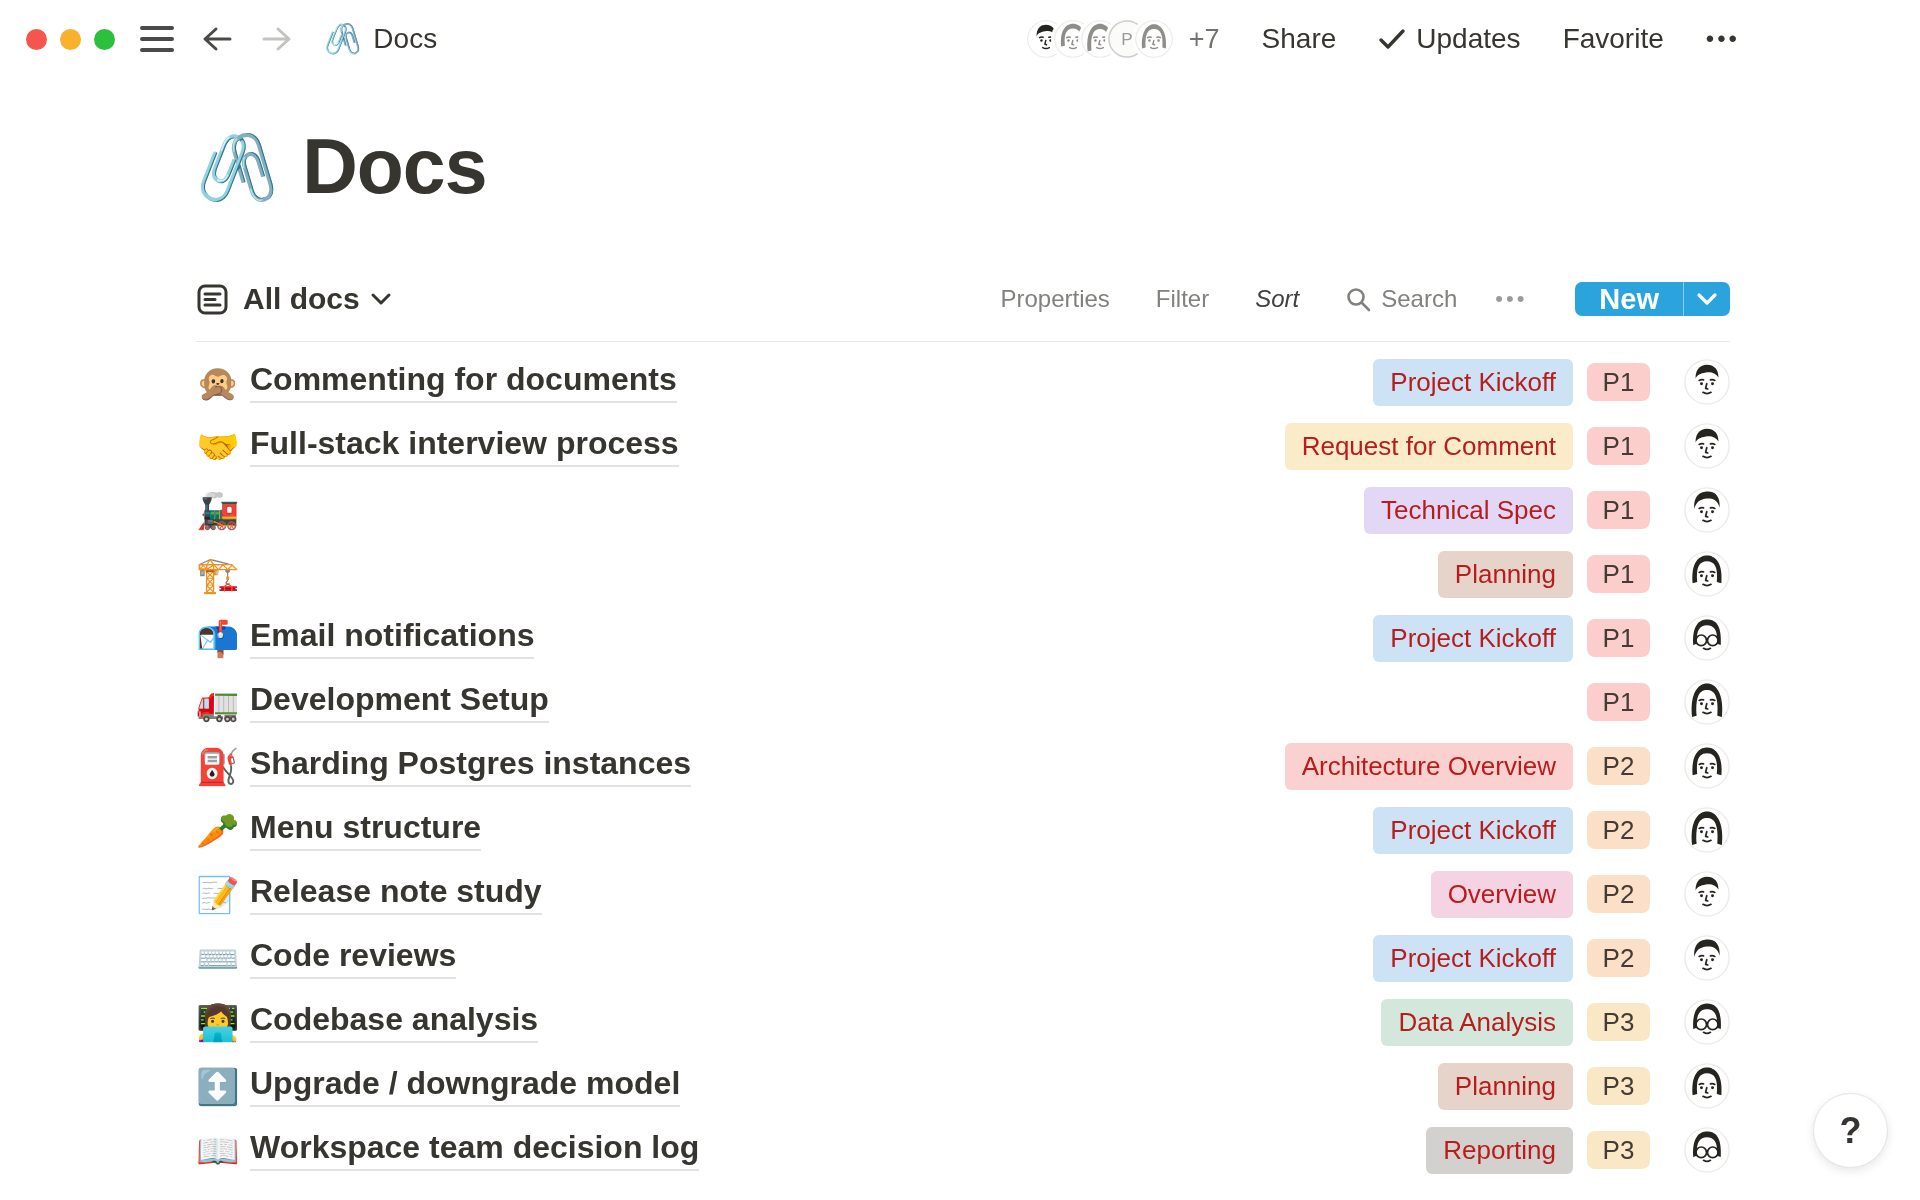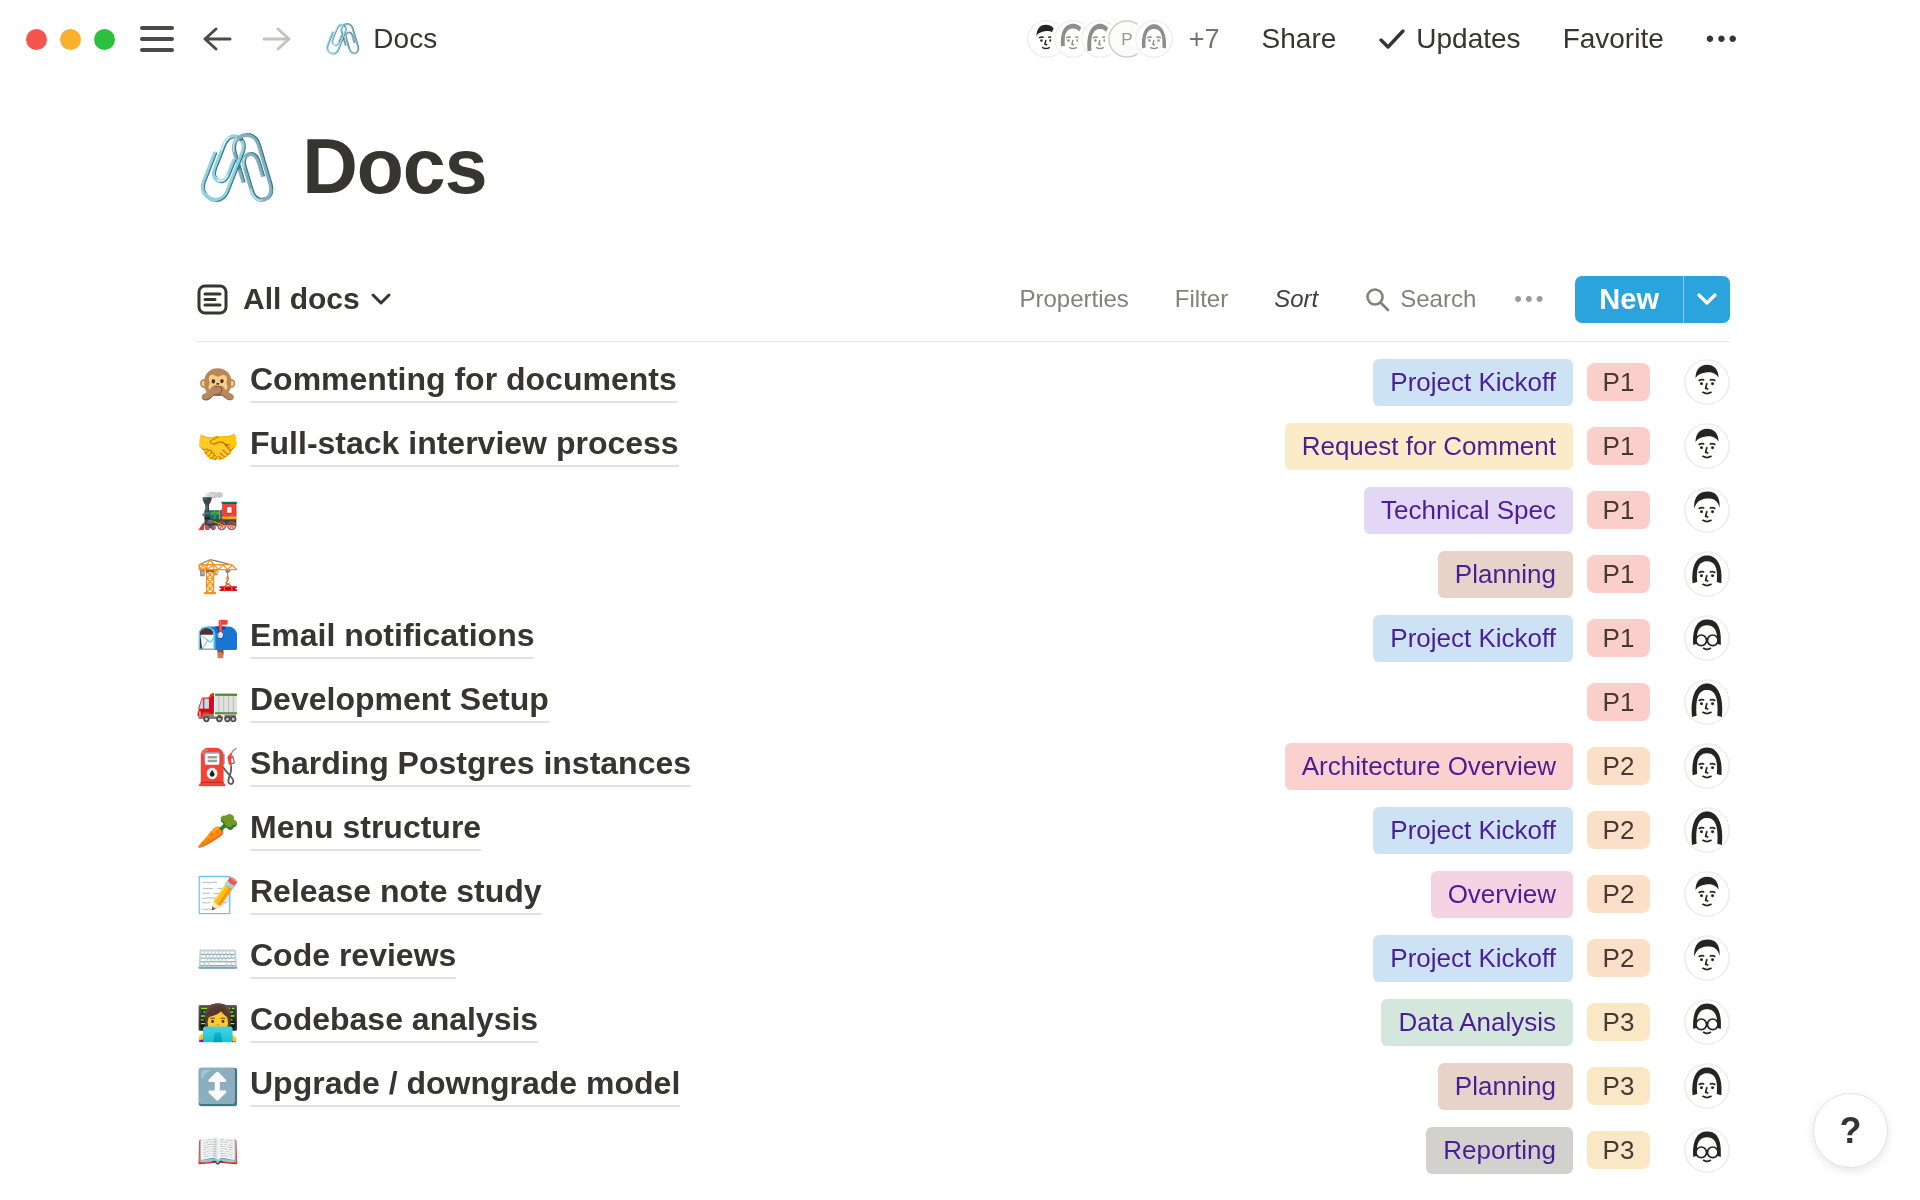--- a/index.html
+++ b/index.html
@@ -38,32 +38,32 @@
   
   .toolbar{margin-top:62px;height:52px;display:flex;align-items:center;}
   .viewsel{display:flex;align-items:center;cursor:pointer;}
   .viewsel .vlabel{margin-left:14px;font-size:30px;font-weight:700;color:#37352F;}
   .viewsel .vchev{margin-left:10px;display:flex;align-items:center;}
   .tool{margin-left:46px;font-size:24px;color:#82817e;cursor:pointer;display:flex;align-items:center;}
   .tool.first{margin-left:auto;}
   .tool.active{color:#3B9DDE;}
   .tool .mag{margin-right:9px;display:flex;align-items:center;}
   .tool-dots{margin-left:38px;font-size:22px;letter-spacing:3px;color:#9b9a97;cursor:pointer;}
-  .newbtn{margin-left:29px;height:47px;border-radius:7px;display:flex;align-items:stretch;overflow:hidden;cursor:pointer;}
+  .newbtn{margin-left:48px;height:34px;border-radius:7px;display:flex;align-items:stretch;overflow:hidden;cursor:pointer;}
   .newbtn .nb-main{display:flex;align-items:center;padding:0 24px;color:#fff;font-size:29px;font-weight:700;}
   .newbtn .nb-sep{width:1px;background:rgba(255,255,255,0.45);}
   .newbtn .nb-chev{width:46px;display:flex;align-items:center;justify-content:center;}
   
   .tabletop{margin-top:16px;border-top:1px solid #E9E8E6;}
   .trow{height:64px;display:flex;align-items:center;}
   .trow:first-child{margin-top:8px;}
   .remoji{width:54px;flex:none;font-size:35px;line-height:1;}
   .rtitle{font-size:32px;font-weight:600;color:#37352F;border-bottom:2px solid #E3E2E0;padding-bottom:3px;cursor:pointer;white-space:nowrap;}
   .tagcell{margin-left:auto;display:flex;}
-  .tag{height:47px;display:flex;align-items:center;padding:0 17px;border-radius:6px;font-size:26px;color:#4c1d95;white-space:nowrap;cursor:pointer;}
+  .tag{height:47px;display:flex;align-items:center;padding:0 17px;border-radius:6px;font-size:26px;color:#b91c1c;white-space:nowrap;cursor:pointer;}
   .prio{margin-left:14px;flex:none;width:63px;height:38px;display:flex;align-items:center;justify-content:center;border-radius:8px;font-size:26px;color:#453b36;cursor:pointer;}
   .ravatar{margin-left:34px;flex:none;width:46px;height:46px;border-radius:50%;}
   .ravatar svg{width:100%;height:100%;display:block;}
   
   .helpbtn{position:absolute;right:32px;bottom:32px;width:73px;height:73px;border-radius:50%;
     background:#fff;border:1px solid #E5E4E2;box-shadow:0 3px 10px rgba(0,0,0,0.10);
     display:flex;align-items:center;justify-content:center;font-size:36px;font-weight:600;color:#37352F;cursor:pointer;}
   
   .ln{fill:none;stroke:#26241f;stroke-width:1.5;stroke-linecap:round;stroke-linejoin:round;}
   svg.light .ln{stroke:#8f8d89;}
@@ -456,20 +456,21 @@
               <circle cx="24.8" cy="21.5" r="1.3" fill="#26241f"></circle>
               <path class="ln" d="M19.8 21.5 L18.8 25.5 L20.6 26"></path>
               <path class="ln" d="M16.5 29 Q20 31.2 23.5 29"></path>
               <path class="ln" d="M13.2 18.6 Q15 17.6 17 18.2"></path>
               <path class="ln" d="M23 18.2 Q25 17.6 26.8 18.6"></path>
             </svg>
           </span>
         </div>
         <div class="trow">
           <span class="remoji">📖</span>
+          <span class="rtitle">Workspace team decision log</span>
           <span class="tagcell">
             <span class="tag" style="background: rgb(210, 209, 206);">Reporting</span>
           </span>
           <span class="prio" style="background: rgb(250, 231, 197);">P3</span>
           <span class="ravatar">
             <svg viewBox="0 0 40 40">
               <circle cx="20" cy="20" r="19.2" fill="#ffffff" stroke="#ECEBE9" stroke-width="1.2"></circle>
               <path d="M8 26 C7 8 14 4 20 4 C27 4 33 8 32 26 L28.8 25 C29.6 13 26 9 20 9 C14 9 10.4 13 11.2 25 Z" fill="#26241f"></path>
               <circle class="ln" cx="15" cy="22" r="4.6"></circle>
               <circle class="ln" cx="25" cy="22" r="4.6"></circle>

